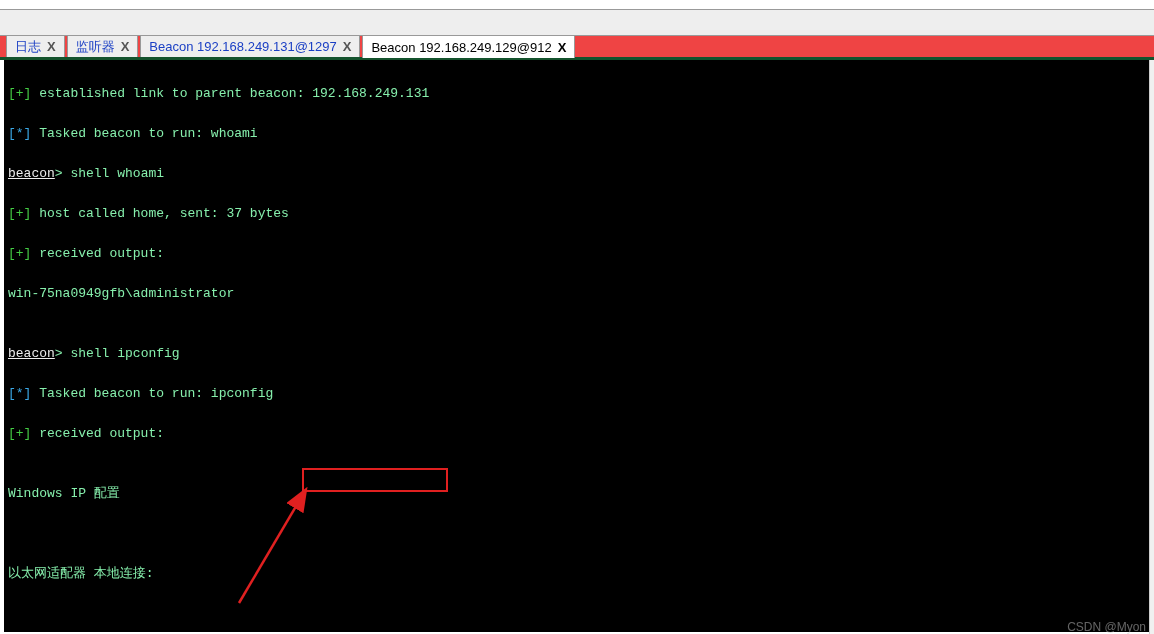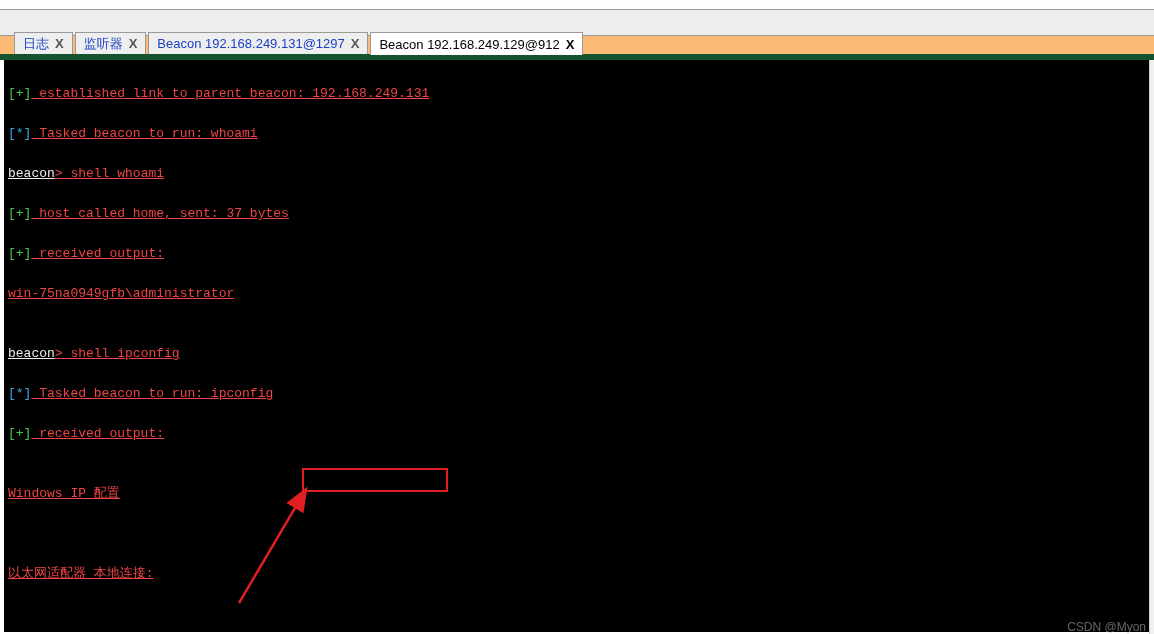--- a/index.html
+++ b/index.html
@@ -9,23 +9,23 @@
     font-family:"Courier New", monospace;
     font-size:13px;
     overflow:hidden;
     position:relative;
   }
   .top-spacer { height:10px; background:#fff; border-bottom:1px solid #999; }
   .toolbar-bg {
     height:26px; background:#eeeeee; border-bottom:1px solid #999;
   }
   .tab-strip {
-    height:24px; background:#fdba74; border-bottom:6px solid #14532d;
+    height:24px; background:#ef4444; border-bottom:3px solid #14532d;
     display:flex; align-items:flex-end;
-    padding-left:14px;
+    padding-left:6px;
     font-family:"Segoe UI","Microsoft YaHei",Arial,sans-serif;
     font-size:13px;
   }
   .tab {
     display:flex; align-items:center;
     height:22px;
     padding:0 8px;
     margin-right:2px;
     background:#eeeeee;
     border:1px solid #999;
@@ -57,21 +57,21 @@
     line-height:20px;
     padding:4px 4px 0 4px;
     white-space:pre;
     overflow:hidden;
     position:relative;
   }
   .t-line { white-space:pre; }
   .c-plus { color:#44cc44; }
   .c-star { color:#3aa8e6; }
   .c-prompt { text-decoration:underline; color:#eee; }
-  .c-text { color:#ef4444;text-decoration:underline; }
+  .c-text { color:#86efac; }
 
   .highlight-box {
     position:absolute;
     border:2px solid #e02020;
     pointer-events:none;
   }
   .arrow-svg {
     position:absolute;
     pointer-events:none;
   }

